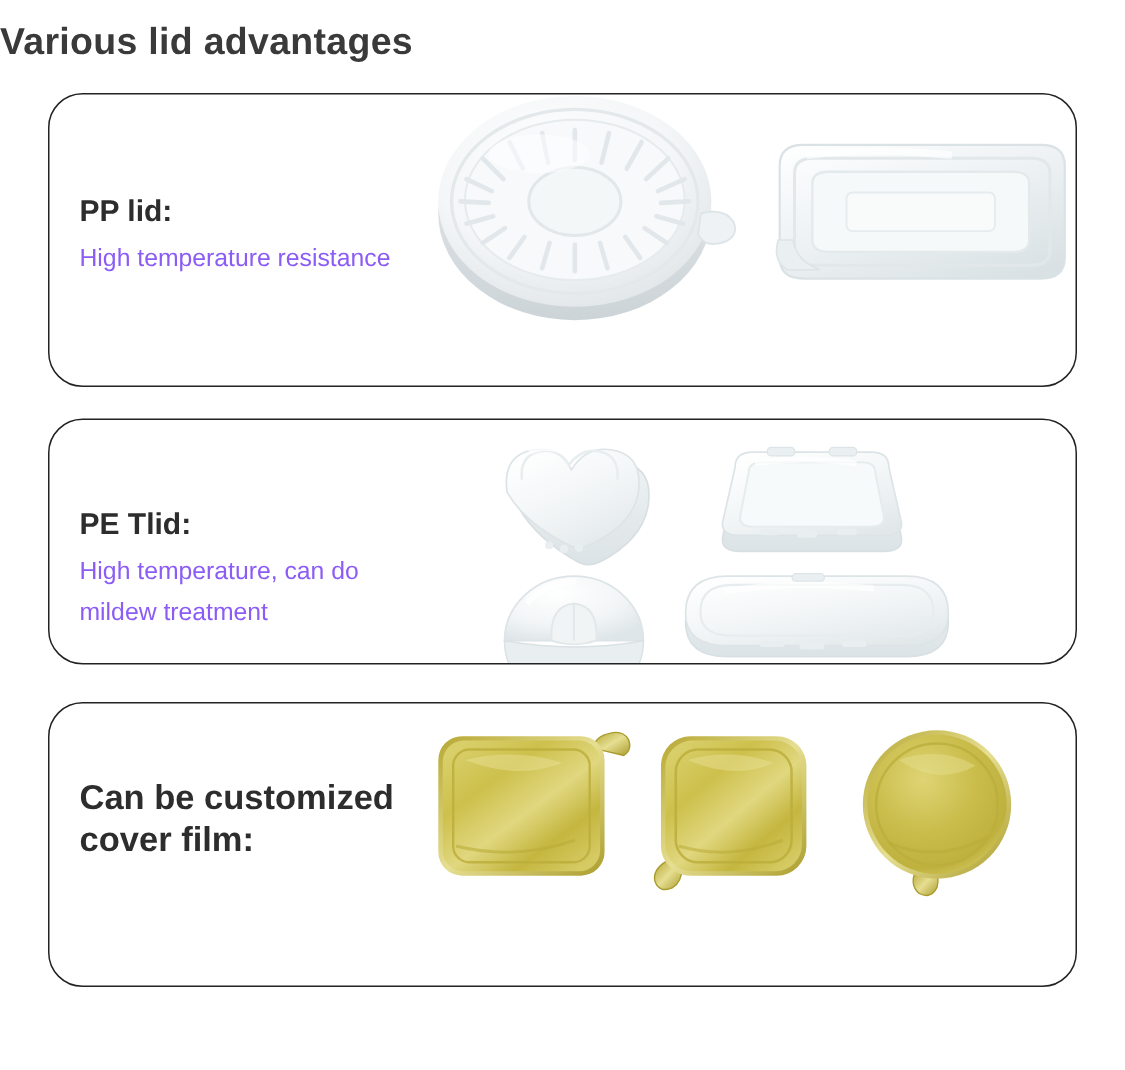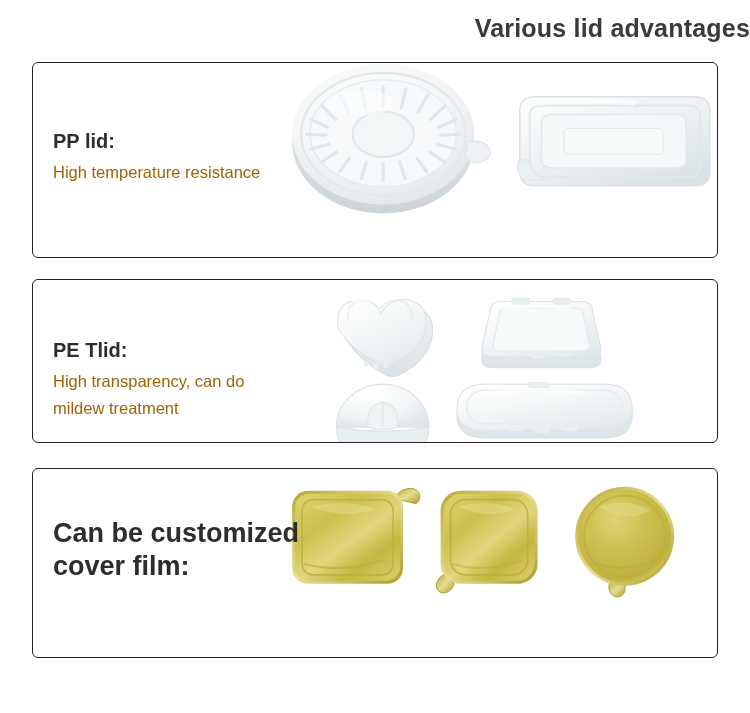--- a/index.html
+++ b/index.html
@@ -9,41 +9,41 @@
   }
   body {
     width: 750px;
     height: 713px;
     font-family: "Liberation Sans", sans-serif;
     color: #3b3b3b;
     overflow: hidden;
     position: relative;
   }
   .page-title {
-    text-align: right;
+    text-align: left;
     font-size: 25px;
     font-weight: bold;
     color: #3a3a3a;
     letter-spacing: 0.2px;
     margin: 0;
     padding-top: 12px;
     height: 34px;
     line-height: 32px;
   }
   .cards {
     position: absolute;
     left: 32px;
     top: 62px;
     width: 686px;
   }
   .card {
     position: relative;
     box-sizing: border-box;
     border: 1.4px solid #222222;
-    border-radius: 6px;
+    border-radius: 23px;
     background: #ffffff;
     overflow: hidden;
     text-decoration: underline;
   }
   .card-1 { height: 196px; }
   .card-2 { height: 164px; margin-top: 21px; }
   .card-3 { height: 190px; margin-top: 25px; }
 
   .card-text {
     position: absolute;
@@ -56,27 +56,27 @@
 
   .card-heading {
     font-size: 20px;
     font-weight: bold;
     color: #2d2d2d;
     line-height: 1.22;
     margin: 0 0 6px 0;
     white-space: pre-line;
   }
   .card-3 .card-heading {
-    font-size: 27px;
+    font-size: 23px;
     margin-bottom: 12px;
   }
   .card-desc {
     font-size: 16.5px;
     font-weight: normal;
-    color: #a16207;
+    color: #8b5cf6;
     line-height: 1.62;
     margin: 0;
     white-space: pre-line;
   }
   .card-3 .card-desc {
     font-size: 16px;
     padding-left: 6px;
   }
 
   .art {
@@ -160,21 +160,21 @@
           <path d="M237 98 q-4 14 6 20 h22 q-16 -6 -18 -20 z" fill="#eaf0f2" stroke="#dde4e7" stroke-width="1.1"></path>
           <path d="M256 41 q42 -6 98 0" stroke="#ffffff" stroke-width="5" fill="none" opacity="0.65"></path>
         </g>
       </svg>
     </div>
   </div>
 
   <div class="card card-2">
     <div class="card-text">
       <p class="card-heading">PE Tlid:</p>
-      <p class="card-desc">High transparency, can do
+      <p class="card-desc">High temperature, can do
 mildew treatment</p>
     </div>
     <div class="art">
       <svg viewBox="0 0 436 196" preserveAspectRatio="xMidYMid meet">
         <defs>
           <linearGradient id="clearG" x1="0.15" y1="0" x2="0.8" y2="1">
             <stop offset="0%" stop-color="#ffffff"></stop>
             <stop offset="50%" stop-color="#f3f6f7"></stop>
             <stop offset="100%" stop-color="#e2e8ea"></stop>
           </linearGradient>

